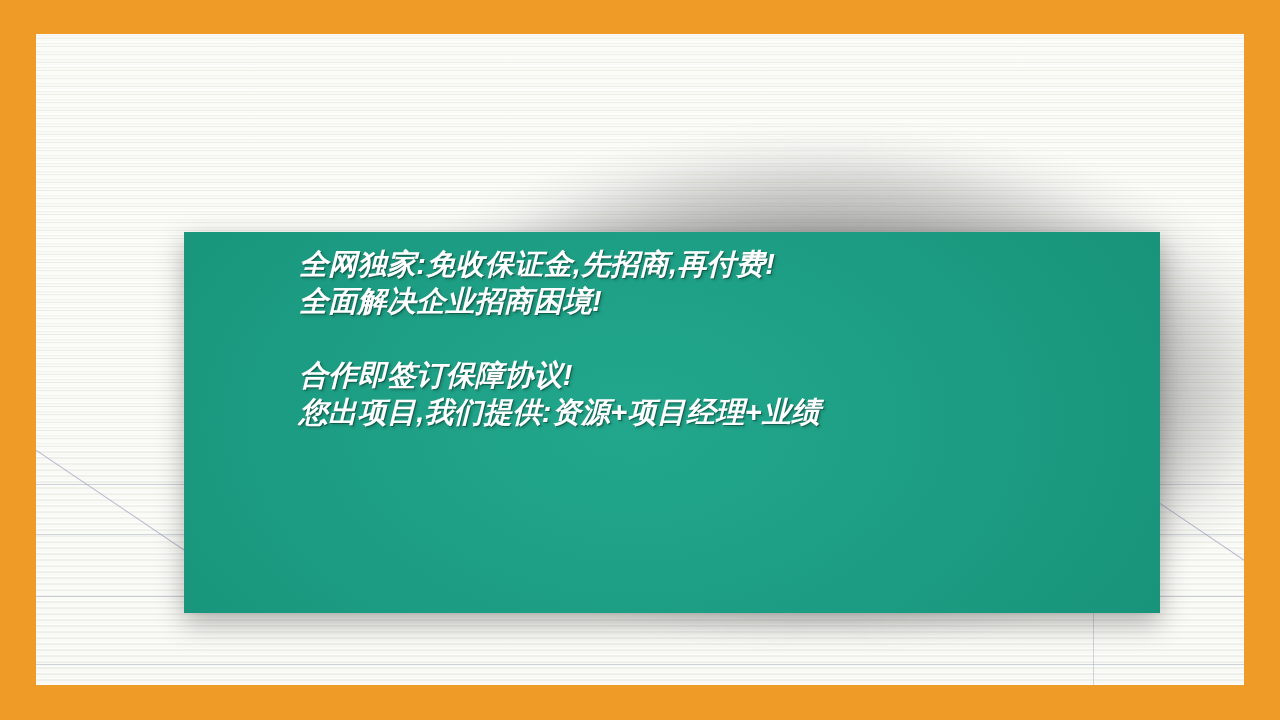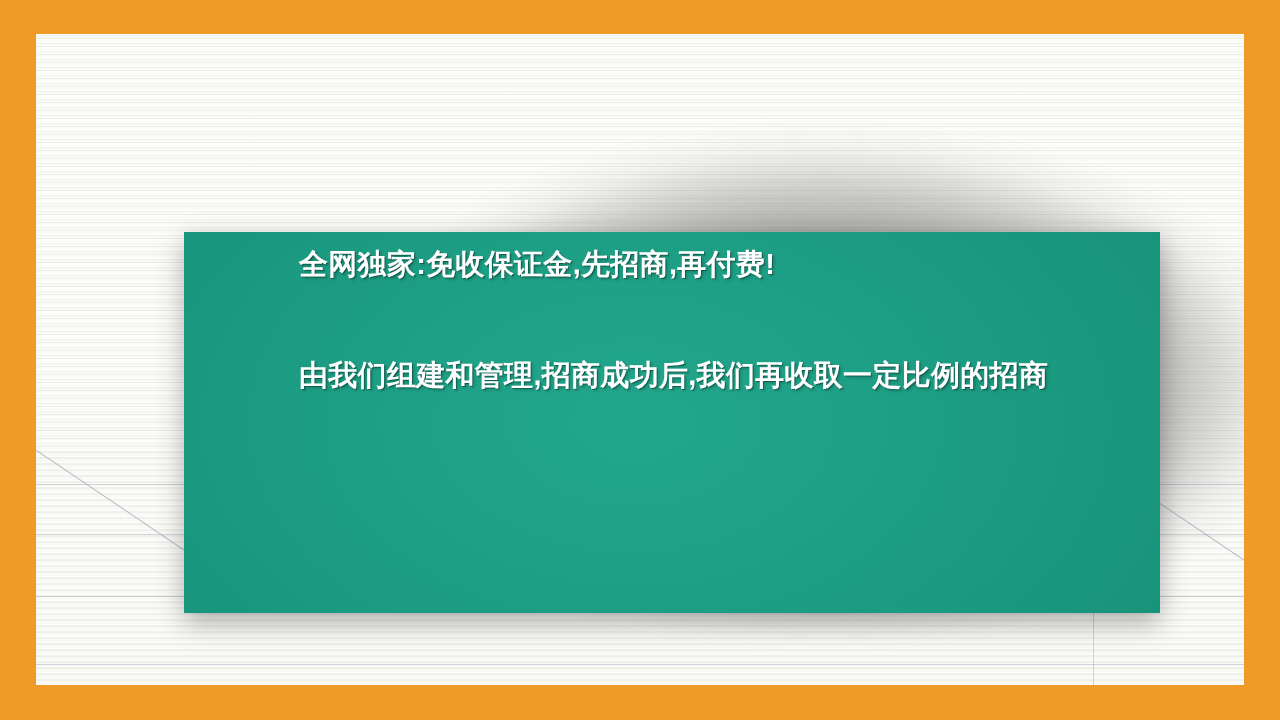--- a/index.html
+++ b/index.html
@@ -156,20 +156,21 @@
   .tline {
     color: #ffffff;
     font-weight: bold;
     font-size: 29px;
     line-height: 37px;
     letter-spacing: .3px;
     white-space: nowrap;
     text-shadow:
        1px 1px 0 rgba(0,0,0,0.30),
        2px 2px 3px rgba(0,0,0,0.22);
+    font-style: italic;
   }
   .tline.spacer {
     height: 37px;
     font-size: 0;
     line-height: 37px;
   }
 </style>
 </head>
 <body>
 
@@ -194,20 +195,22 @@
       <div class="dline" style="left:985px;  transform:rotate(-56deg);"></div>
 
       <div class="vline" style="left:1057px;"></div>
     </div>
 
     <div id="ellipse-shadow"></div>
 
     <div id="green-panel">
       <div id="green-text">
         <div class="tline">全网独家:免收保证金,先招商,再付费!</div>
+        <div class="tline">全面解决企业招商困境!</div>
         <div class="tline spacer"></div>
+        <div class="tline">合作即签订保障协议!</div>
+        <div class="tline">您出项目,我们提供:资源+项目经理+业绩</div>
         <div class="tline spacer"></div>
-        <div class="tline">由我们组建和管理,招商成功后,我们再收取一定比例的招商</div>
       </div>
     </div>
 
   </div>
 </div>
 
 </body></html>

